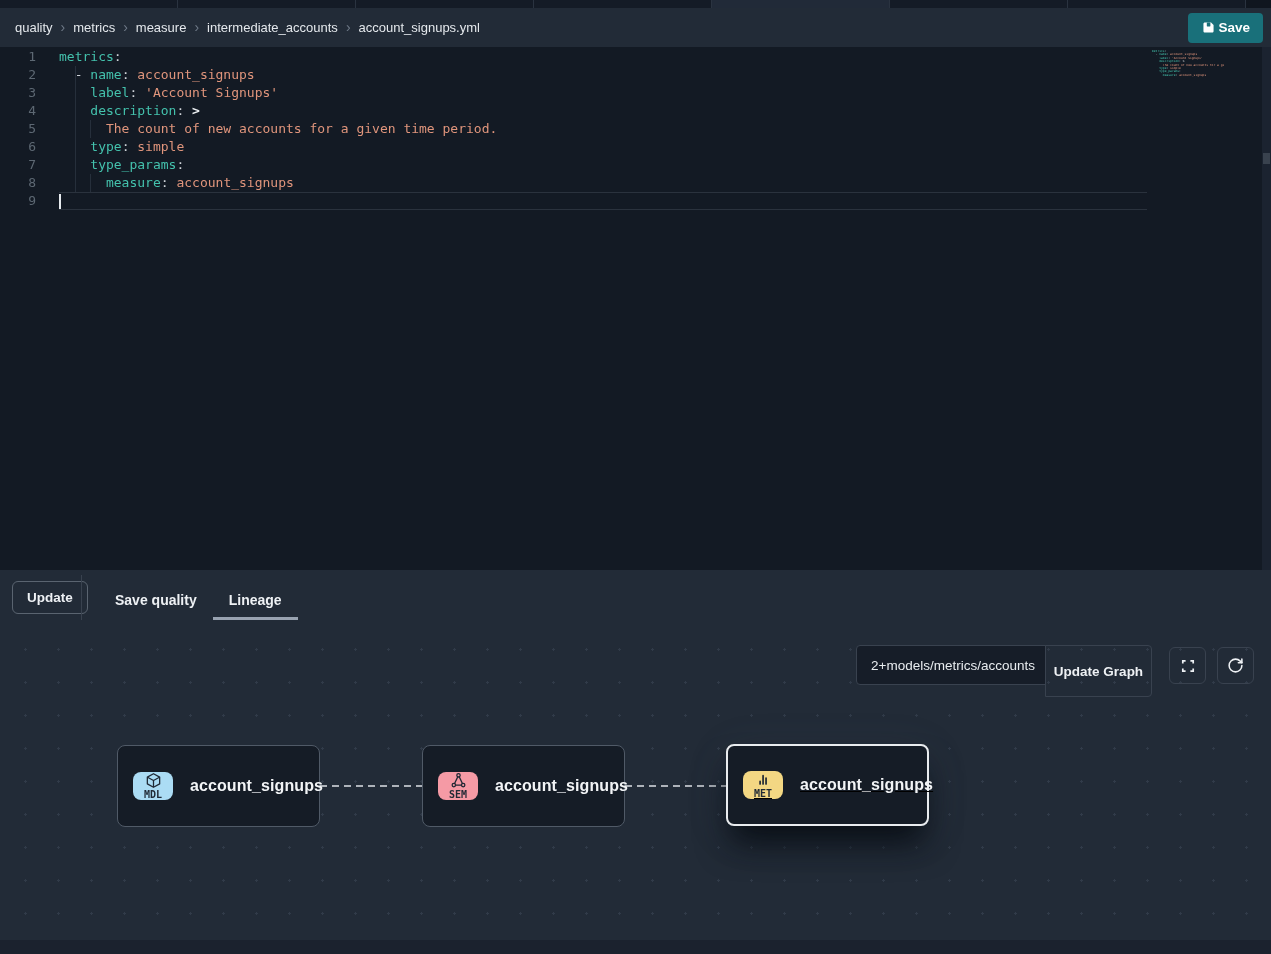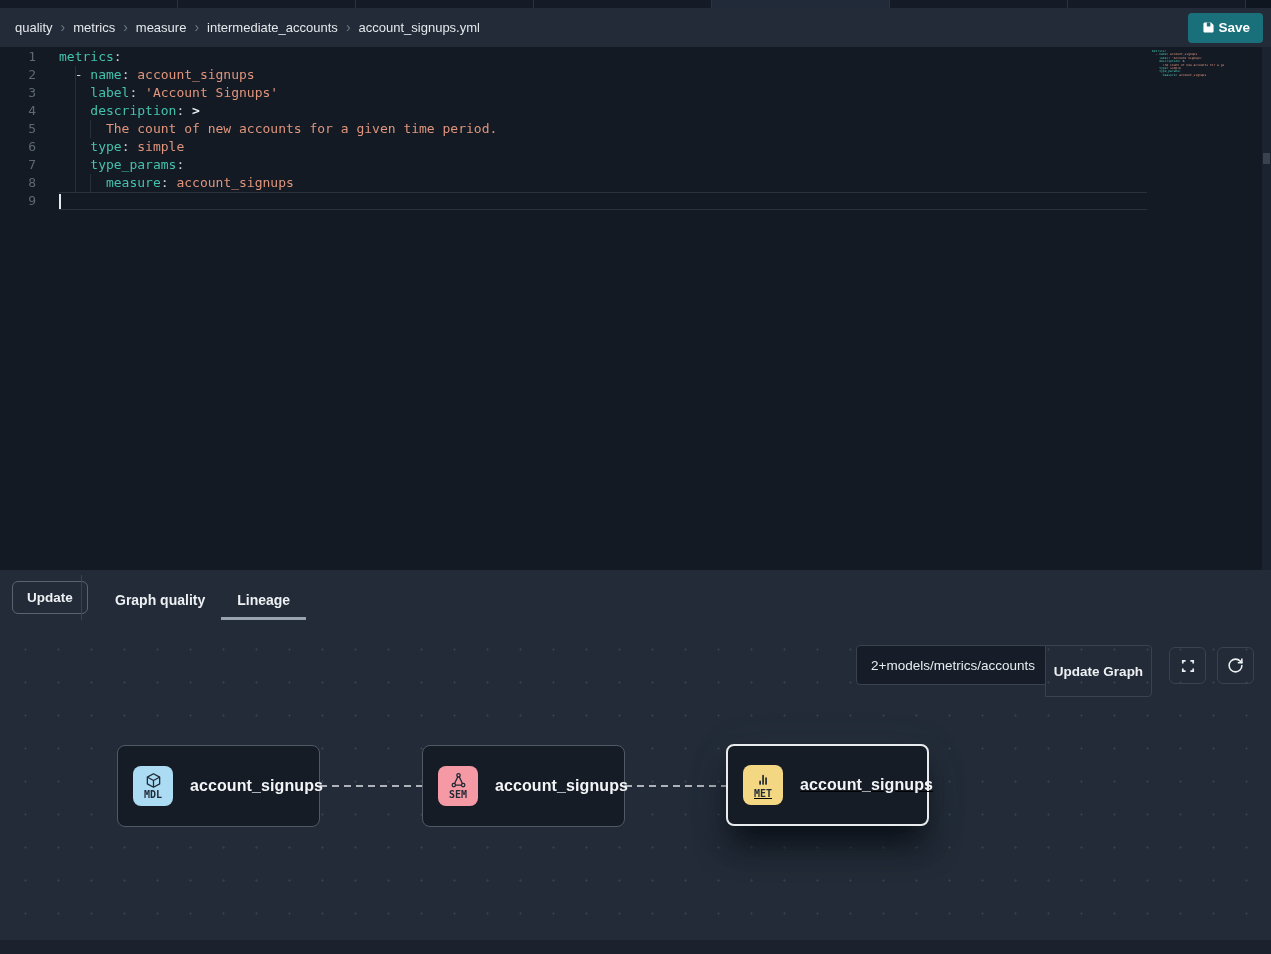--- a/index.html
+++ b/index.html
@@ -70,21 +70,21 @@
 
   .edges{position:absolute;left:0;top:0;width:1271px;height:384px;pointer-events:none;}
 
   .node{position:absolute;width:203px;height:82px;background:#151c26;border:1px solid #505a67;
         border-radius:8px;display:flex;align-items:center;padding-left:15px;box-sizing:border-box;cursor:pointer;}
   .node.selected{border:2px solid #e9ecef;
         box-shadow:0 22px 32px -4px rgba(5,9,15,.85), 0 8px 45px rgba(100,120,150,.10);text-decoration:underline;}
   .node-0{left:117px;top:175px;}
   .node-1{left:422px;top:175px;}
   .node-2{left:726px;top:174px;}
-  .badge{width:40px;height:40px;border-radius:8px;display:flex;flex-direction:column;align-items:center;
+  .badge{width:40px;height:28px;border-radius:8px;display:flex;flex-direction:column;align-items:center;
          justify-content:center;gap:1px;flex:0 0 40px;}
   .badge-label{font-family:"DejaVu Sans Mono",monospace;font-size:10px;font-weight:700;color:#202a36;line-height:10px;}
   .node-label{margin-left:17px;font-size:16px;font-weight:600;color:#f2f4f6;letter-spacing:.1px;}
 </style>
 </head>
 <body>
 
 <div class="screen">
 
   <div class="tabstrip">
@@ -153,21 +153,21 @@
       <div class="cursor" style="top: 147px;"></div>
     </div>
 
   <div class="bottom">
     <div class="dots"></div>
     <div class="canvas-footer"></div>
 
     <button class="format-btn">Update</button>
     <div class="header-divider"></div>
     <div class="ptabs">
-        <div class="ptab">Graph quality</div>
+        <div class="ptab">Save quality</div>
         <div class="ptab active">Lineage</div>
       </div>
 
     <input class="graph-selector" value="2+models/metrics/accounts/" style="">
     <button class="update-btn">Update Graph</button>
 
     <button class="icon-btn fullscreen-btn">
       <span style="display:flex;">
         <svg width="16" height="16" viewBox="0 0 16 16" fill="none" stroke="#eef1f4" stroke-width="1.7">
           <path d="M2.8 5.6V2.8h2.8"></path>

